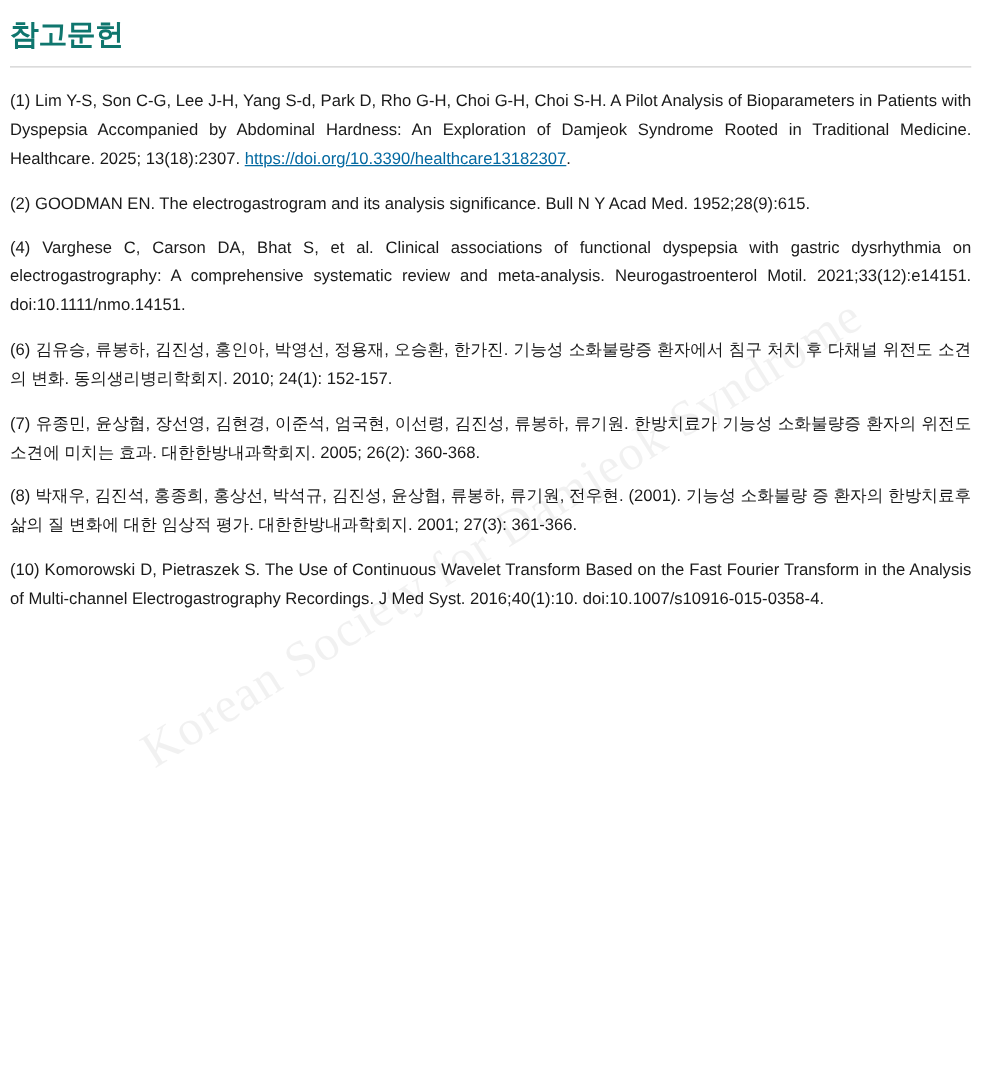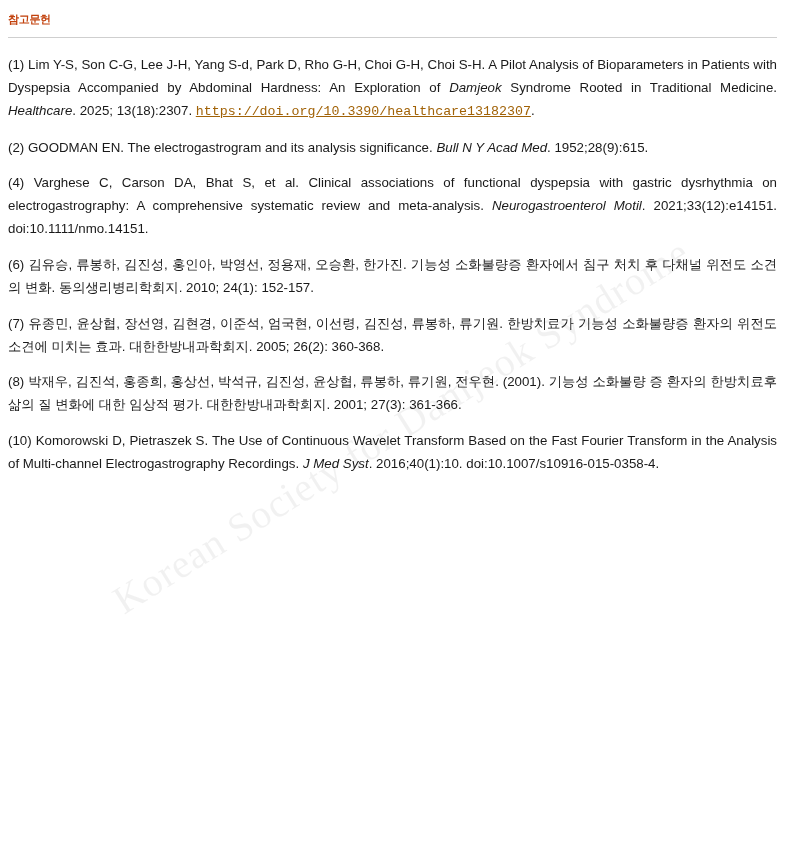--- a/index.html
+++ b/index.html
@@ -37,25 +37,25 @@
     left: 50%;
     top: 50%;
     white-space: nowrap;
     font-family: "Liberation Serif", serif;
     font-size: 40px;
     color: rgba(0, 0, 0, 0.055);
     transform: translate(-50%, -50%) rotate(-32deg);
     letter-spacing: 1px;
   }
   h1.doc-title {
-    font-size: 11px;
+    font-size: 23px;
     font-weight: bold;
     margin: 4px 0 0 0;
     padding: 0 0 10px 0;
-    color: #c2410c;
+    color: #0f766e;
     letter-spacing: -0.3px;
   }
   .title-rule {
     border: none;
     border-top: 1px solid #cfcfcf;
     margin: 0 0 16px 0;
     height: 0;
   }
   .ref {
     font-size: 13.3px;
@@ -64,27 +64,25 @@
     text-justify: inter-word;
     margin: 0 0 13px 0;
     color: #1a1a1a;
     position: relative;
     z-index: 2;
   }
   .ref:last-child {
     margin-bottom: 0;
   }
   .it {
-    font-style: italic;
   }
   a.doi-link {
-    color: #a16207;
+    color: #0369a1;
     text-decoration: underline;
     word-break: break-all;
-    font-family: Liberation Mono, monospace;
   }
 </style>
 </head>
 <body>
 
 <div class="page">
 
   <div class="watermark">
     <div class="watermark-text">Korean Society for Damjeok Syndrome</div>
   </div>

